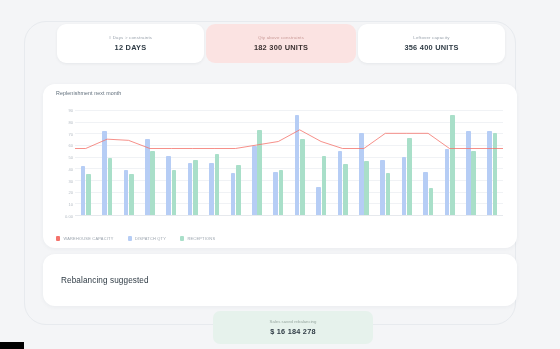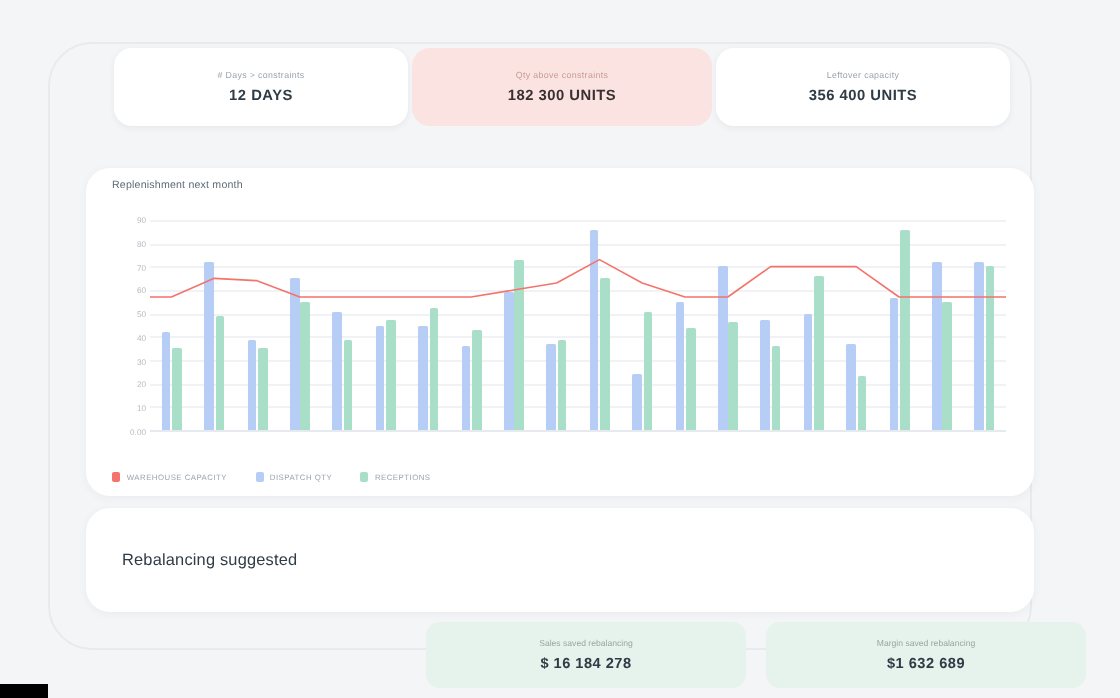--- a/index.html
+++ b/index.html
@@ -291,20 +291,16 @@
         </div>
       </div>
   </div>
 
   <div class="bottom-card">
     <div class="bottom-title">Rebalancing suggested</div>
     <div class="money-card" id="money-0">
       <div class="money-label">Sales saved rebalancing</div>
       <div class="money-value">$ 16 184 278</div>
     </div>
-    <div class="money-card" id="money-1">
-      <div class="money-label">Margin saved rebalancing</div>
-      <div class="money-value">$1 632 689</div>
-    </div>
   </div>
 
   <div class="nub"></div>
 </div>
 
 </body></html>

